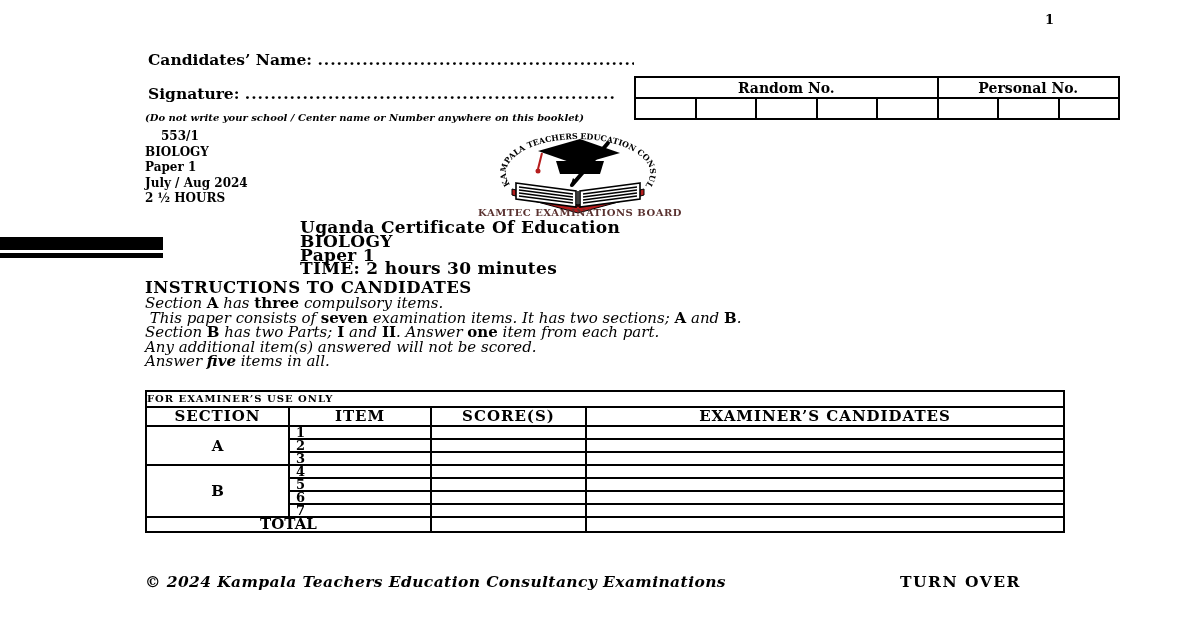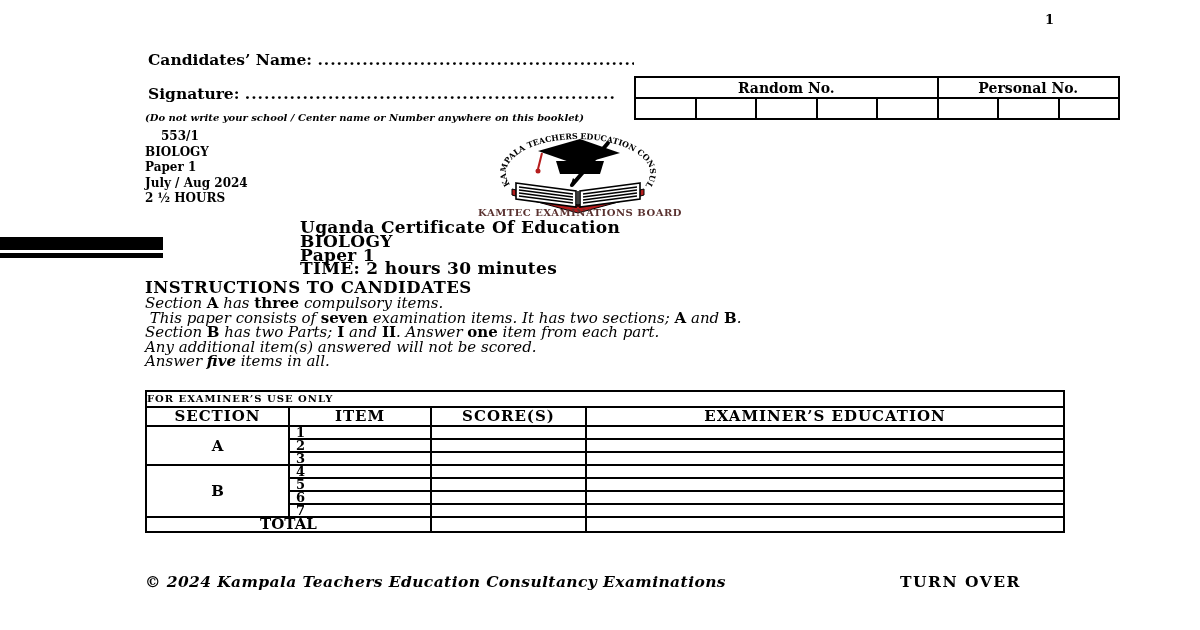--- a/index.html
+++ b/index.html
@@ -167,21 +167,21 @@
           <col style="width:478px">
       </colgroup>
     <tbody>
           <tr>
             <td colspan="4" class="et-title">FOR EXAMINER’S USE ONLY</td>
           </tr>
           <tr>
             <th>SECTION</th>
             <th>ITEM</th>
             <th>SCORE(S)</th>
-            <th>EXAMINER’S EDUCATION</th>
+            <th>EXAMINER’S CANDIDATES</th>
           </tr>
           <tr>
             <td rowspan="3" class="sec">A</td>
             <td class="item">1</td>
             <td class="score"></td>
             <td class="sig"></td>
           </tr>
           <tr>
             <td class="item">2</td>
             <td class="score"></td>

